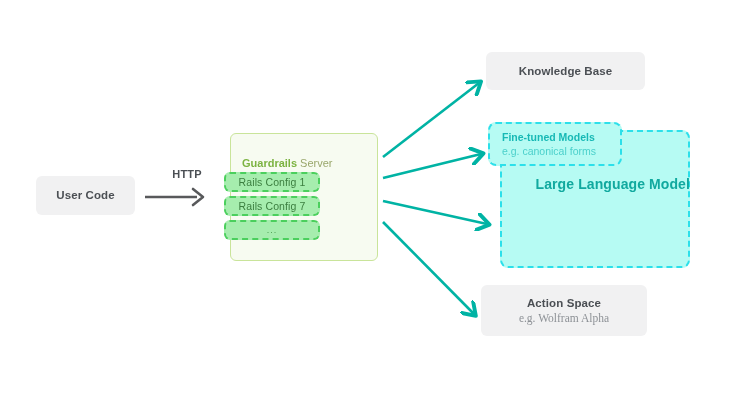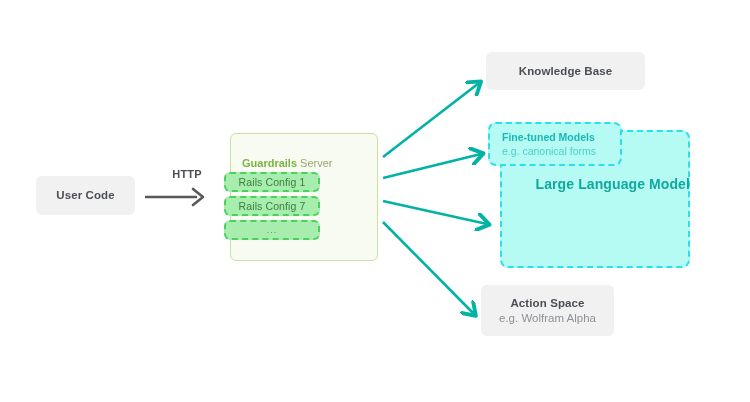--- a/index.html
+++ b/index.html
@@ -16,21 +16,21 @@
        flex-direction:column;align-items:center;justify-content:center;}
 
   .gray-box{
     background:#f1f1f2;border-radius:6px;
   }
   .gray-title{
     font-size:11.5px;font-weight:bold;color:#4b4f54;letter-spacing:.1px;
     line-height:15px;
   }
   .gray-sub{
-    font-size:11.5px;font-weight:400;color:#8d9196;line-height:15px;
+    font-size:11.5px;font-weight:400;color:#8d9196;line-height:15px;font-family:Liberation Serif, serif;
   }
 
   
   #user-code{left:36px;top:176px;width:99px;height:39px;}
 
   
   #http-label{
     position:absolute;left:157px;top:168px;width:60px;text-align:center;
     font-size:11px;font-weight:bold;color:#4b4f54;letter-spacing:.2px;
   }
@@ -54,21 +54,21 @@
     background:#a6edae;border:2px dashed #4bcf5d;border-radius:6px;
     display:flex;align-items:center;justify-content:center;
     font-size:10.5px;color:#3b7e3f;letter-spacing:.1px;
   }
   #chip-1{top:172px;}
   #chip-2{top:196px;}
   #chip-3{top:220px;font-size:9px;color:#4b9a50;letter-spacing:1px;}
 
   
   #knowledge-base{left:486px;top:52px;width:159px;height:38px;}
-  #action-space{left:481px;top:285px;width:133px;height:51px;}
+  #action-space{left:481px;top:285px;width:166px;height:51px;}
 
   
   #llm-outer{
     position:absolute;left:500px;top:130px;width:190px;height:138px;
     box-sizing:border-box;
     background:#b6fbf3;border:2px dashed #2ce0ea;border-radius:8px;
   }
   #llm-inner{
     position:absolute;left:488px;top:122px;width:134px;height:44px;
     box-sizing:border-box;

